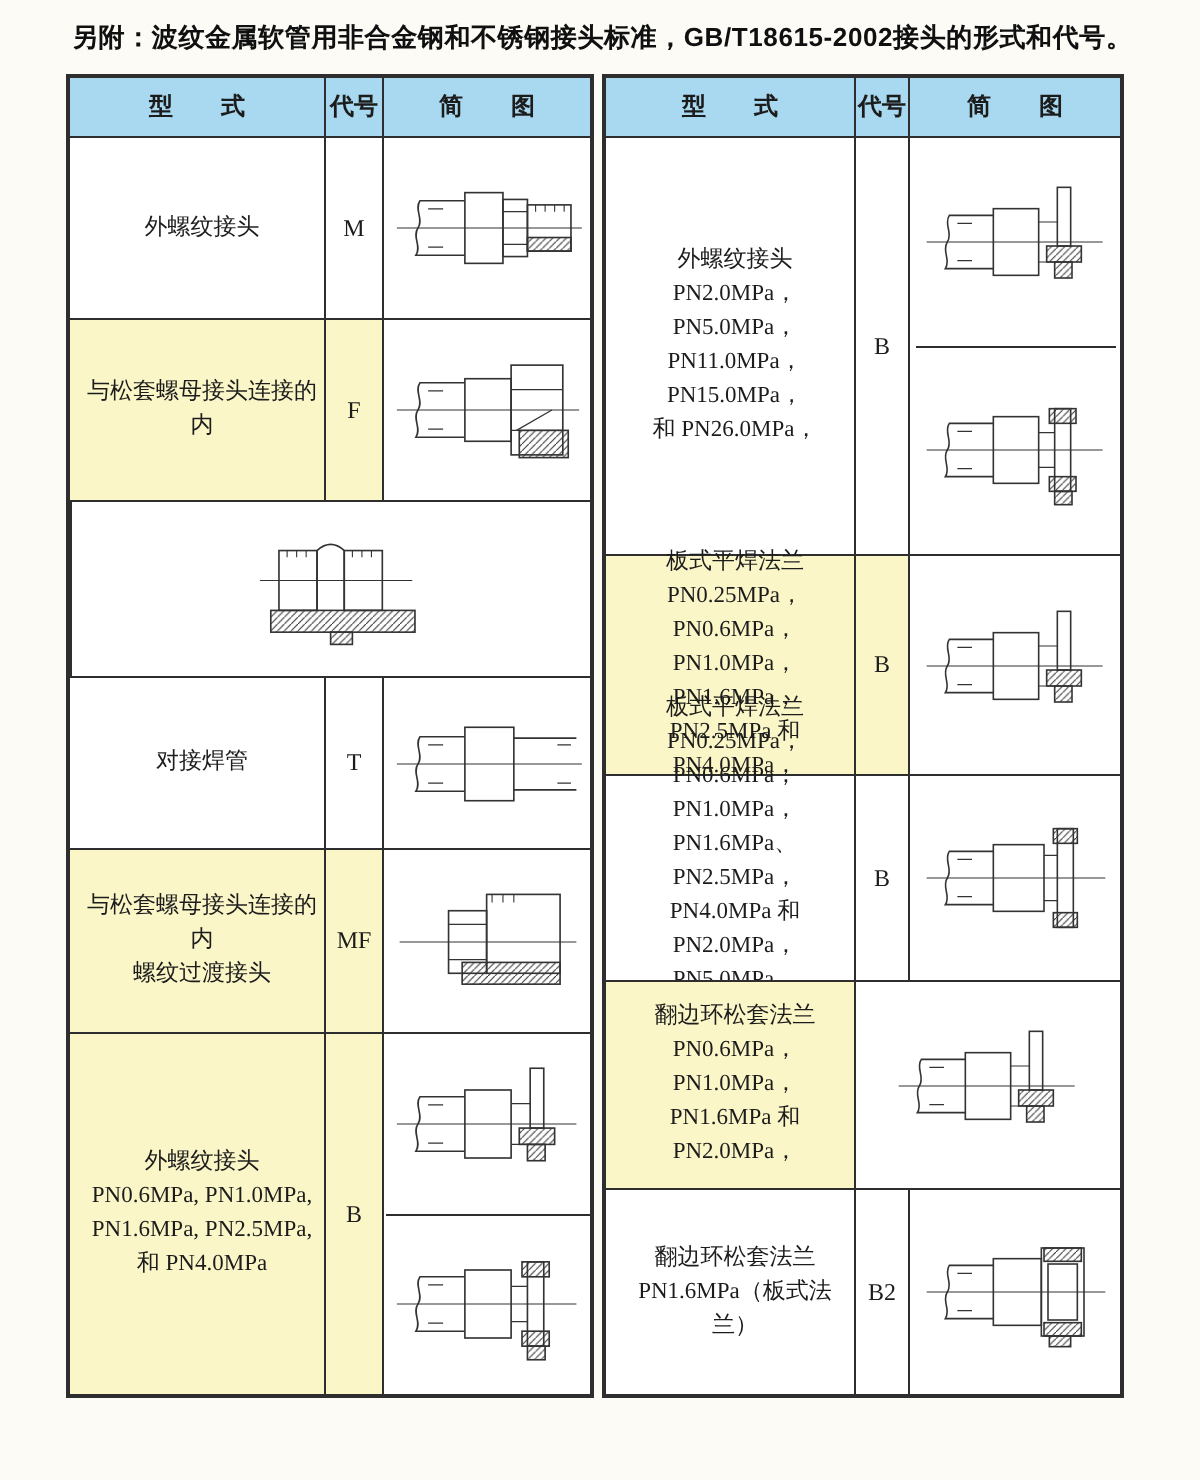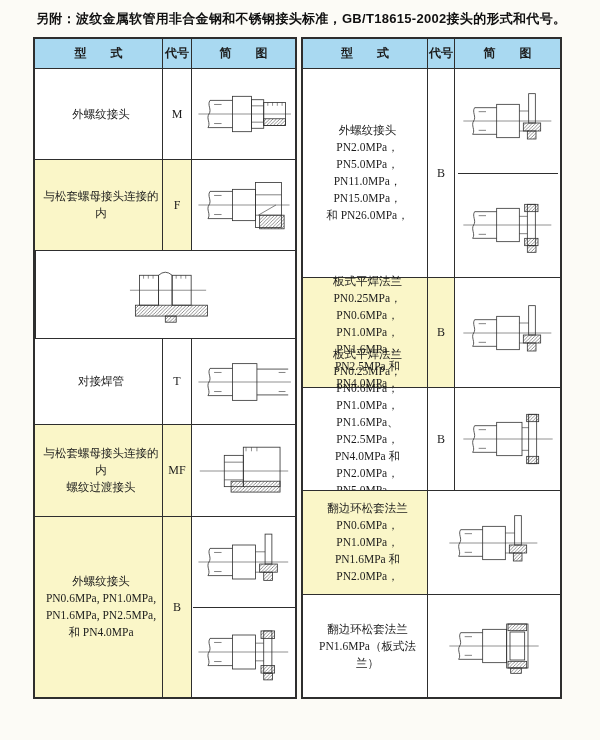--- a/index.html
+++ b/index.html
@@ -291,19 +291,20 @@
     <div class="c d">
       <svg class="diag" width="100" height="92" viewBox="0 0 150 90">
           <use href="#d-flup"></use>
         </svg>
     </div>
   </div>
 
   <div class="row" style="height:103px">
     <div class="c t">翻边环松套法兰
 PN1.6MPa（板式法兰）</div>
+    <div class="c k">B2</div>
     <div class="c d">
       <svg class="diag" width="100" height="92" viewBox="0 0 150 90">
           <use href="#d-collar"></use>
         </svg>
     </div>
   </div>
 </div>
 
 </body></html>

